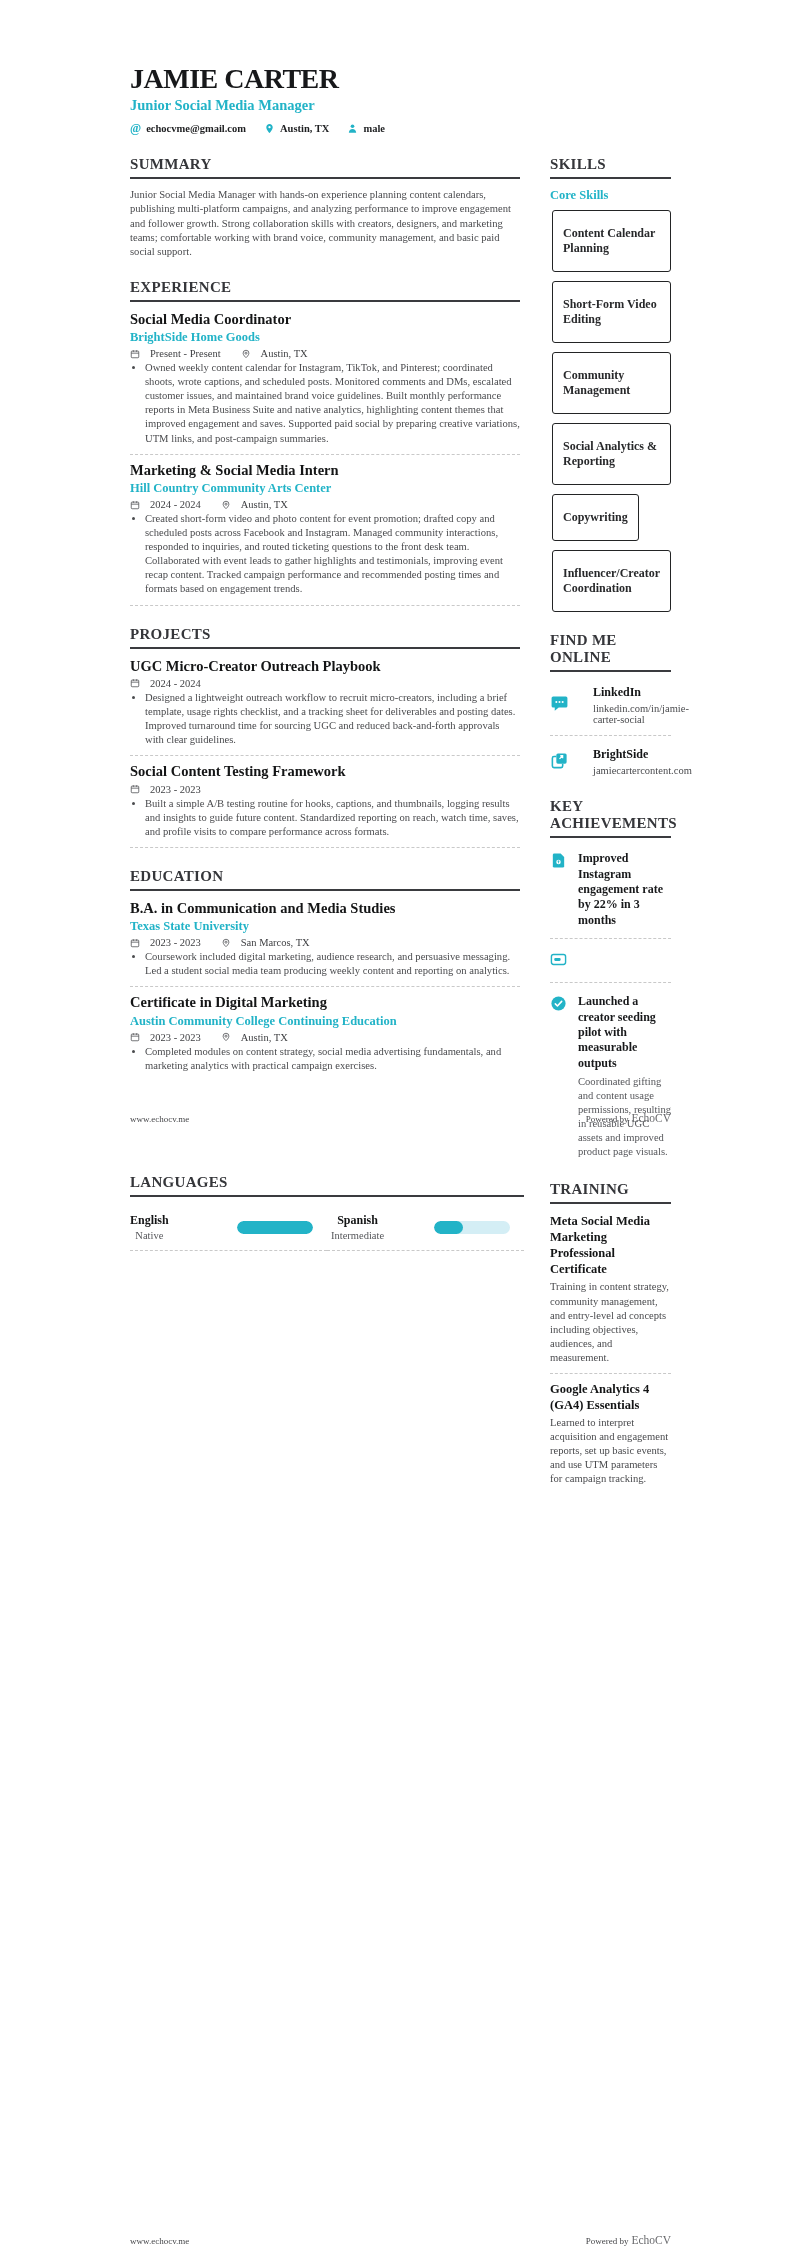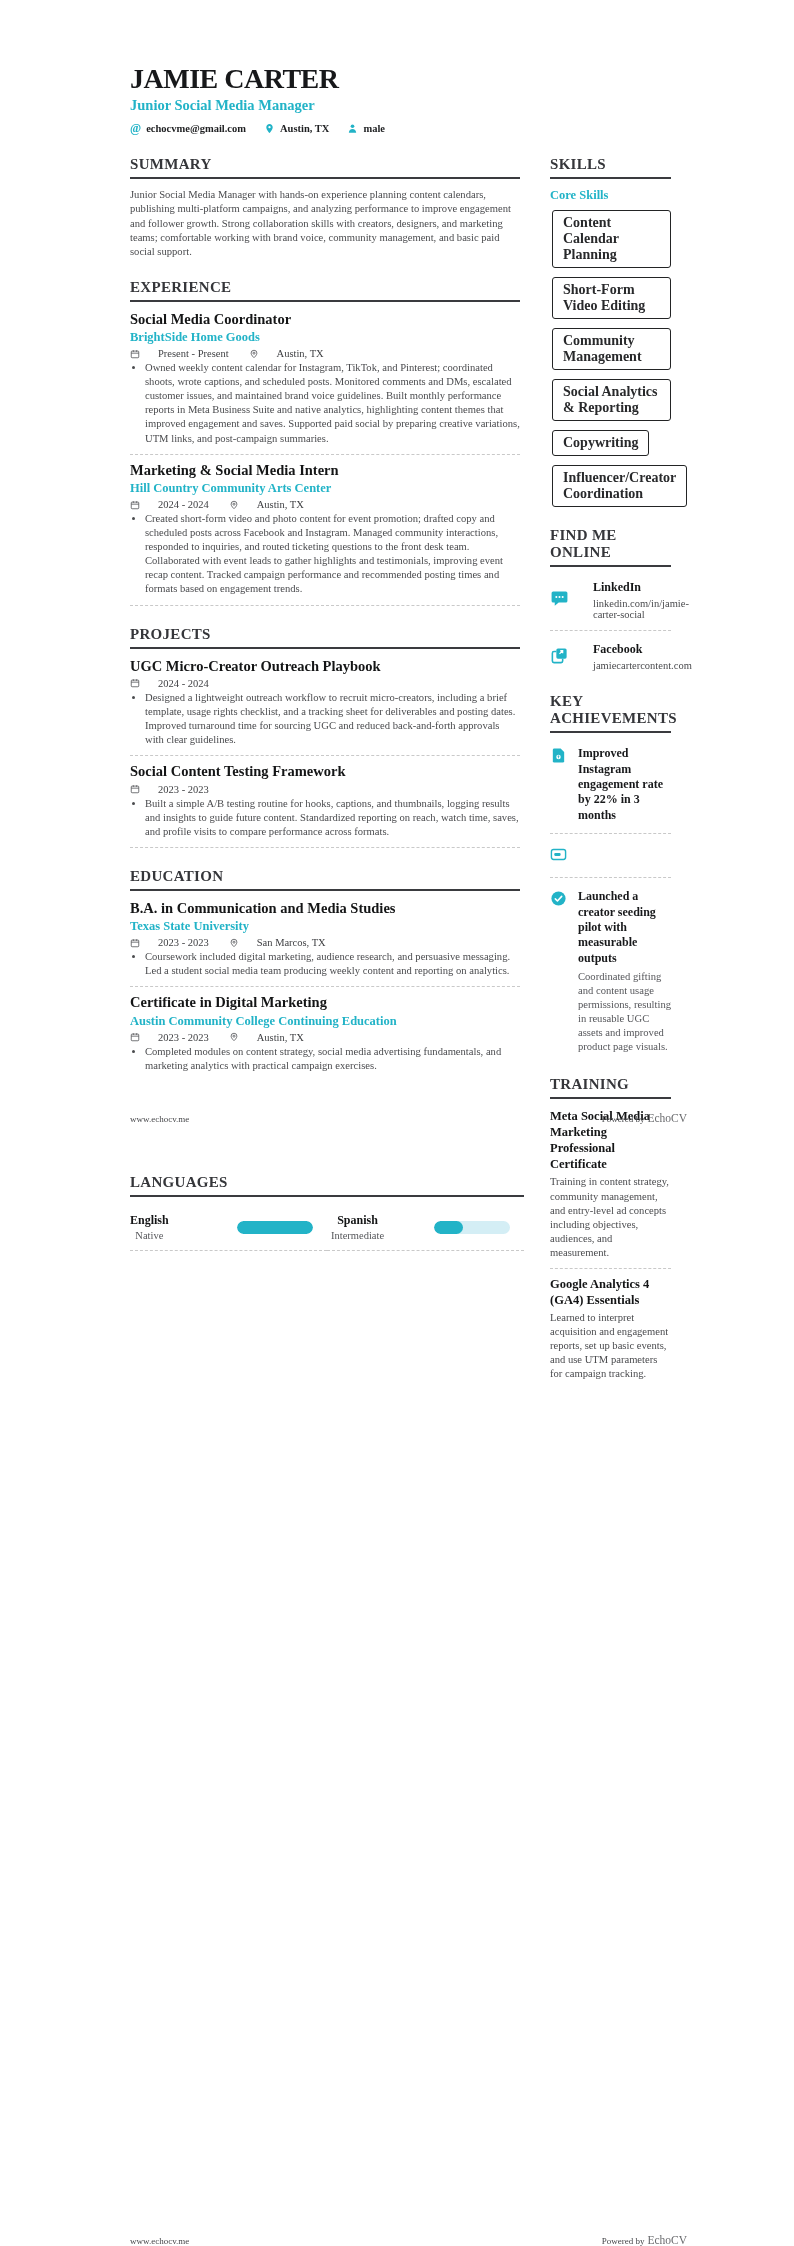--- a/index.html
+++ b/index.html
@@ -34,52 +34,52 @@
   .section-heading{
     font-size:15px;font-weight:800;color:var(--heading);letter-spacing:.3px;
     border-bottom:2.5px solid #3a3b3f;padding-bottom:4px;margin:20px 0 9px;
   }
   .section-heading.first{margin-top:16px;}
 
   .entry{margin-bottom:2px;}
   .entry-title{font-size:14.5px;font-weight:700;color:#141516;margin:3px 0 1px;line-height:1.2;}
   .org{color:var(--accent);font-size:12.5px;font-weight:700;margin:2px 0;}
   .meta{display:flex;gap:20px;align-items:center;font-size:10.5px;color:#3e3f42;margin:3px 0 2px;}
-  .meta .mi{display:inline-flex;align-items:center;gap:18px;}
+  .meta .mi{display:inline-flex;align-items:center;gap:10px;}
   .micon{color:#595a5e;display:inline-flex;}
   .micon svg{width:10px;height:10px;}
   ul.bullets{margin:2px 0 0;padding-left:15px;font-size:10.6px;color:var(--body);line-height:1.33;}
   ul.bullets li{margin:0;}
   .dashed{border-bottom:1px dashed #c9c9c9;margin:8px 0 7px;}
 
   
   .skill-group{color:var(--accent);font-size:12.5px;font-weight:700;margin:2px 0 7px;}
-  .tag{display:table;border:1.6px solid #232425;border-radius:3px;padding:4px 10px;
-       font-size:14px;font-weight:700;color:#28292b;margin:0 0 9px 2px;background:#fff;}
+  .tag{display:table;border:1.6px solid #232425;border-radius:3px;padding:15px 10px;
+       font-size:12px;font-weight:700;color:#28292b;margin:0 0 9px 2px;background:#fff;}
 
   
   .link-row{display:flex;gap:24px;align-items:center;padding:4px 0 2px;}
   .link-icon{color:var(--accent);flex:none;margin-top:1px;}
   .link-icon svg{width:19px;height:19px;}
   .link-label{font-size:12px;font-weight:700;color:#141516;}
   .link-url{font-size:10.5px;color:var(--body);margin-top:3px;}
 
   
   .ach-row{display:flex;gap:11px;align-items:flex-start;padding:4px 0 2px;}
   .ach-icon{color:var(--accent);flex:none;margin-top:1px;}
   .ach-icon svg{width:17px;height:17px;}
   .ach-title{font-size:12px;font-weight:700;color:#18191b;line-height:1.28;}
   .ach-desc{font-size:10.6px;color:var(--muted);line-height:1.33;margin-top:4px;}
 
   
   .training-title{font-size:12.5px;font-weight:700;color:#141516;line-height:1.28;margin-top:2px;}
   .training-desc{font-size:10.6px;color:var(--body);line-height:1.33;margin-top:3px;}
 
   
-  .page-footer{position:absolute;left:47px;right:24px;display:flex;justify-content:space-between;align-items:baseline;}
+  .page-footer{position:absolute;left:47px;right:40px;display:flex;justify-content:space-between;align-items:baseline;}
   .footer-mid{top:1100px;}
   .footer-bottom{top:2222px;}
   .footer-site{font-size:9px;color:#46474a;}
   .footer-powered{font-size:9px;color:#46474a;}
   .footer-brand{font-size:11.5px;color:#6a6b6e;margin-left:3px;}
 
   
   .languages{position:absolute;top:1166px;left:47px;width:394px;}
   .lang-grid{display:flex;}
   .lang-item{width:50%;display:flex;justify-content:space-between;align-items:center;
@@ -322,21 +322,21 @@
 
         <div class="link-row">
           <span class="link-icon">
             <svg viewBox="0 0 24 24" fill="none" stroke="currentColor" stroke-width="2">
                 <rect x="8" y="3" width="13" height="13" rx="2" fill="currentColor" stroke="none"></rect>
                 <path d="M12 10l4-4M16 9V6h-3" stroke="#fff" stroke-width="1.6"></path>
                 <path d="M16 16v3a2 2 0 0 1-2 2H5a2 2 0 0 1-2-2V9a2 2 0 0 1 2-2h3"></path>
               </svg>
           </span>
           <span>
-            <div class="link-label">Facebook</div>
+            <div class="link-label">BrightSide</div>
             <div class="link-url">jamiecartercontent.com</div>
           </span>
         </div>
 
         <div class="section-heading">KEY ACHIEVEMENTS</div>
 
         <div class="ach-row">
           <span class="ach-icon">
             <svg viewBox="0 0 24 24" fill="currentColor">
                 <path d="M6 2h9l5 5v13a2 2 0 0 1-2 2H6a2 2 0 0 1-2-2V4a2 2 0 0 1 2-2z"></path>

